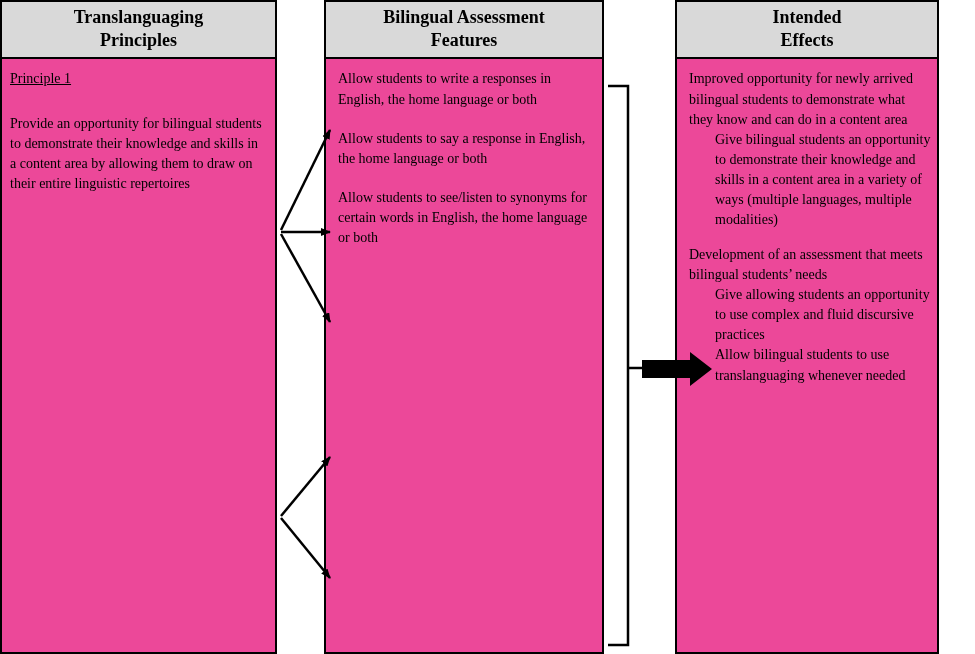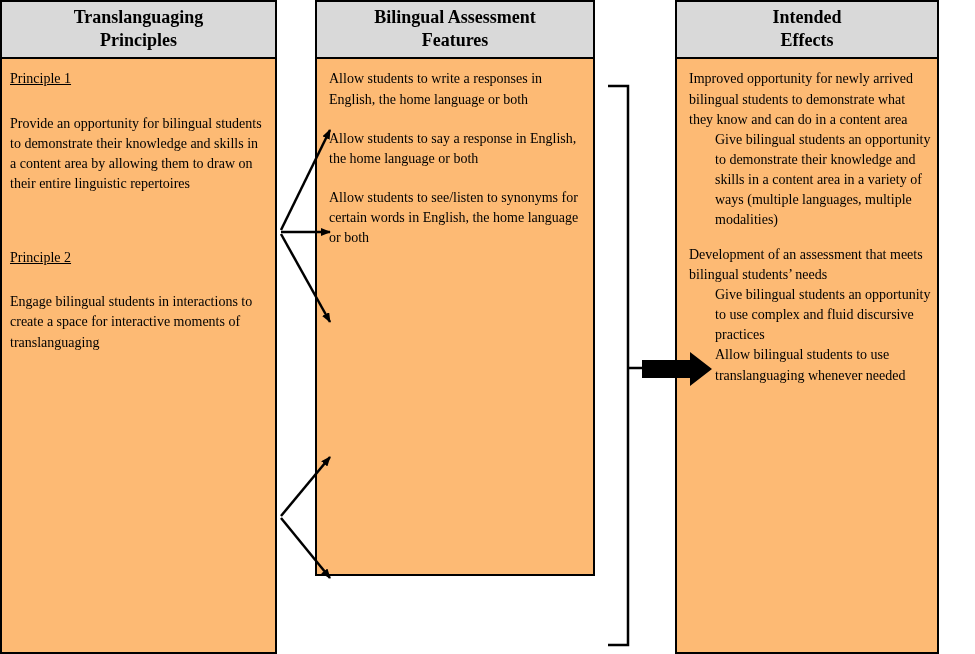--- a/index.html
+++ b/index.html
@@ -16,21 +16,21 @@
     width: 975px;
     height: 654px;
     overflow: hidden;
     background: #ffffff;
   }
   .col {
     position: absolute;
     top: 0;
     box-sizing: border-box;
     border: 2px solid #000000;
-    background: #fdba74;
+    background: #ec4899;
   }
   .col-head {
     background: #d9d9d9;
     border-bottom: 2px solid #000000;
     text-align: center;
     font-weight: bold;
     font-size: 18px;
     line-height: 1.26;
     padding: 4px 4px 6px 4px;
   }
@@ -50,23 +50,23 @@
   .principle-block { margin-bottom: 4px; }
   .principle-title {
     text-decoration: underline;
     display: block;
   }
   .principle-text { display: block; margin-top: 24px; }
   #principle-2-block { margin-top: 54px; }
 
   
   #col-features {
-    left: 315px;
+    left: 324px;
     width: 280px;
-    height: 576px;
+    height: 654px;
   }
   #col-features .col-body { padding-left: 12px; padding-right: 6px; }
   .feature-item { margin-bottom: 19px; }
 
   
   #col-effects {
     left: 675px;
     width: 264px;
     height: 654px;
   }
@@ -96,24 +96,20 @@
   <div class="col" id="col-principles">
     <div class="col-head">
       <span>Translanguaging</span>
       <span class="l2">Principles</span>
     </div>
     <div class="col-body">
       <div class="principle-block" id="principle-1-block">
         <span class="principle-title">Principle 1</span>
         <span class="principle-text">Provide an opportunity for bilingual students to demonstrate their knowledge and skills in a content area by allowing them to draw on their entire linguistic repertoires</span>
       </div>
-      <div class="principle-block" id="principle-2-block">
-        <span class="principle-title">Principle 2</span>
-        <span class="principle-text">Engage bilingual students in interactions to create a space for interactive moments of translanguaging</span>
-      </div>
     </div>
   </div>
 
   <div class="col" id="col-features">
     <div class="col-head">
       <span>Bilingual Assessment</span>
       <span class="l2">Features</span>
     </div>
     <div class="col-body">
       <div class="feature-item">Allow students to write a responses in English, the home language or both</div>
@@ -127,21 +123,21 @@
       <span>Intended</span>
       <span class="l2">Effects</span>
     </div>
     <div class="col-body">
       <div class="effect-block">
         <span class="effect-main">Improved opportunity for newly arrived bilingual students to demonstrate what they know and can do in a content area</span>
         <span class="effect-sub">Give bilingual students an opportunity to demonstrate their knowledge and skills in a content area in a variety of ways (multiple languages, multiple modalities)</span>
       </div>
       <div class="effect-block">
         <span class="effect-main">Development of an assessment that meets bilingual students’ needs</span>
-        <span class="effect-sub">Give bilingual students an opportunity to use complex and fluid discursive practices</span>
+        <span class="effect-sub">Give allowing students an opportunity to use complex and fluid discursive practices</span>
         <span class="effect-sub">Allow bilingual students to use translanguaging whenever needed</span>
       </div>
     </div>
   </div>
 
   <svg id="arrows" viewBox="0 0 975 654">
     <defs>
       <marker id="arrowhead" markerWidth="10" markerHeight="8" refX="9" refY="4" orient="auto" markerUnits="userSpaceOnUse">
         <path d="M0,0 L10,4 L0,8 z" fill="#000000"></path>
       </marker>

